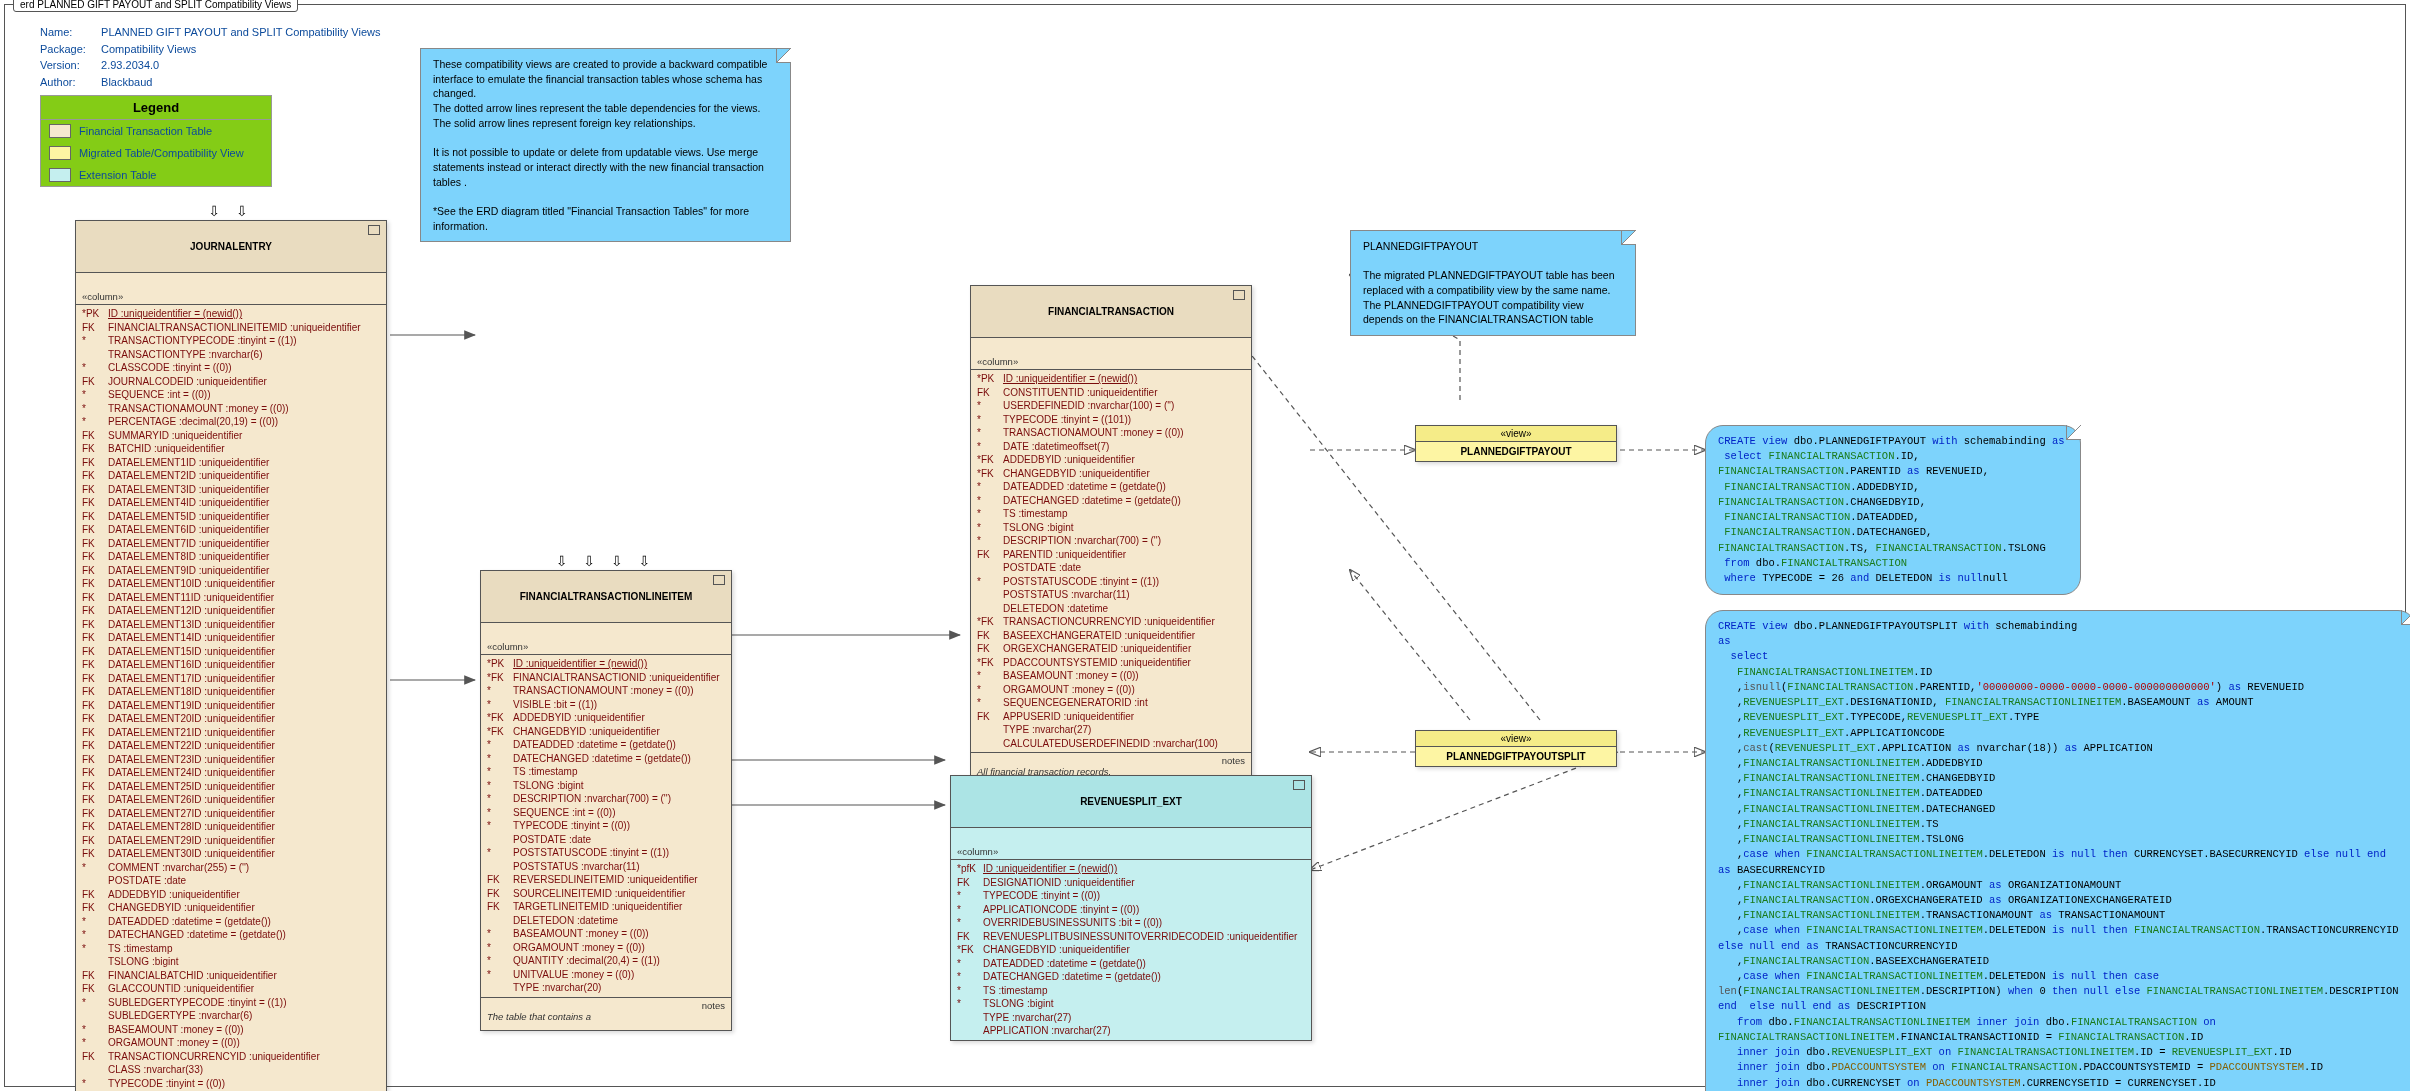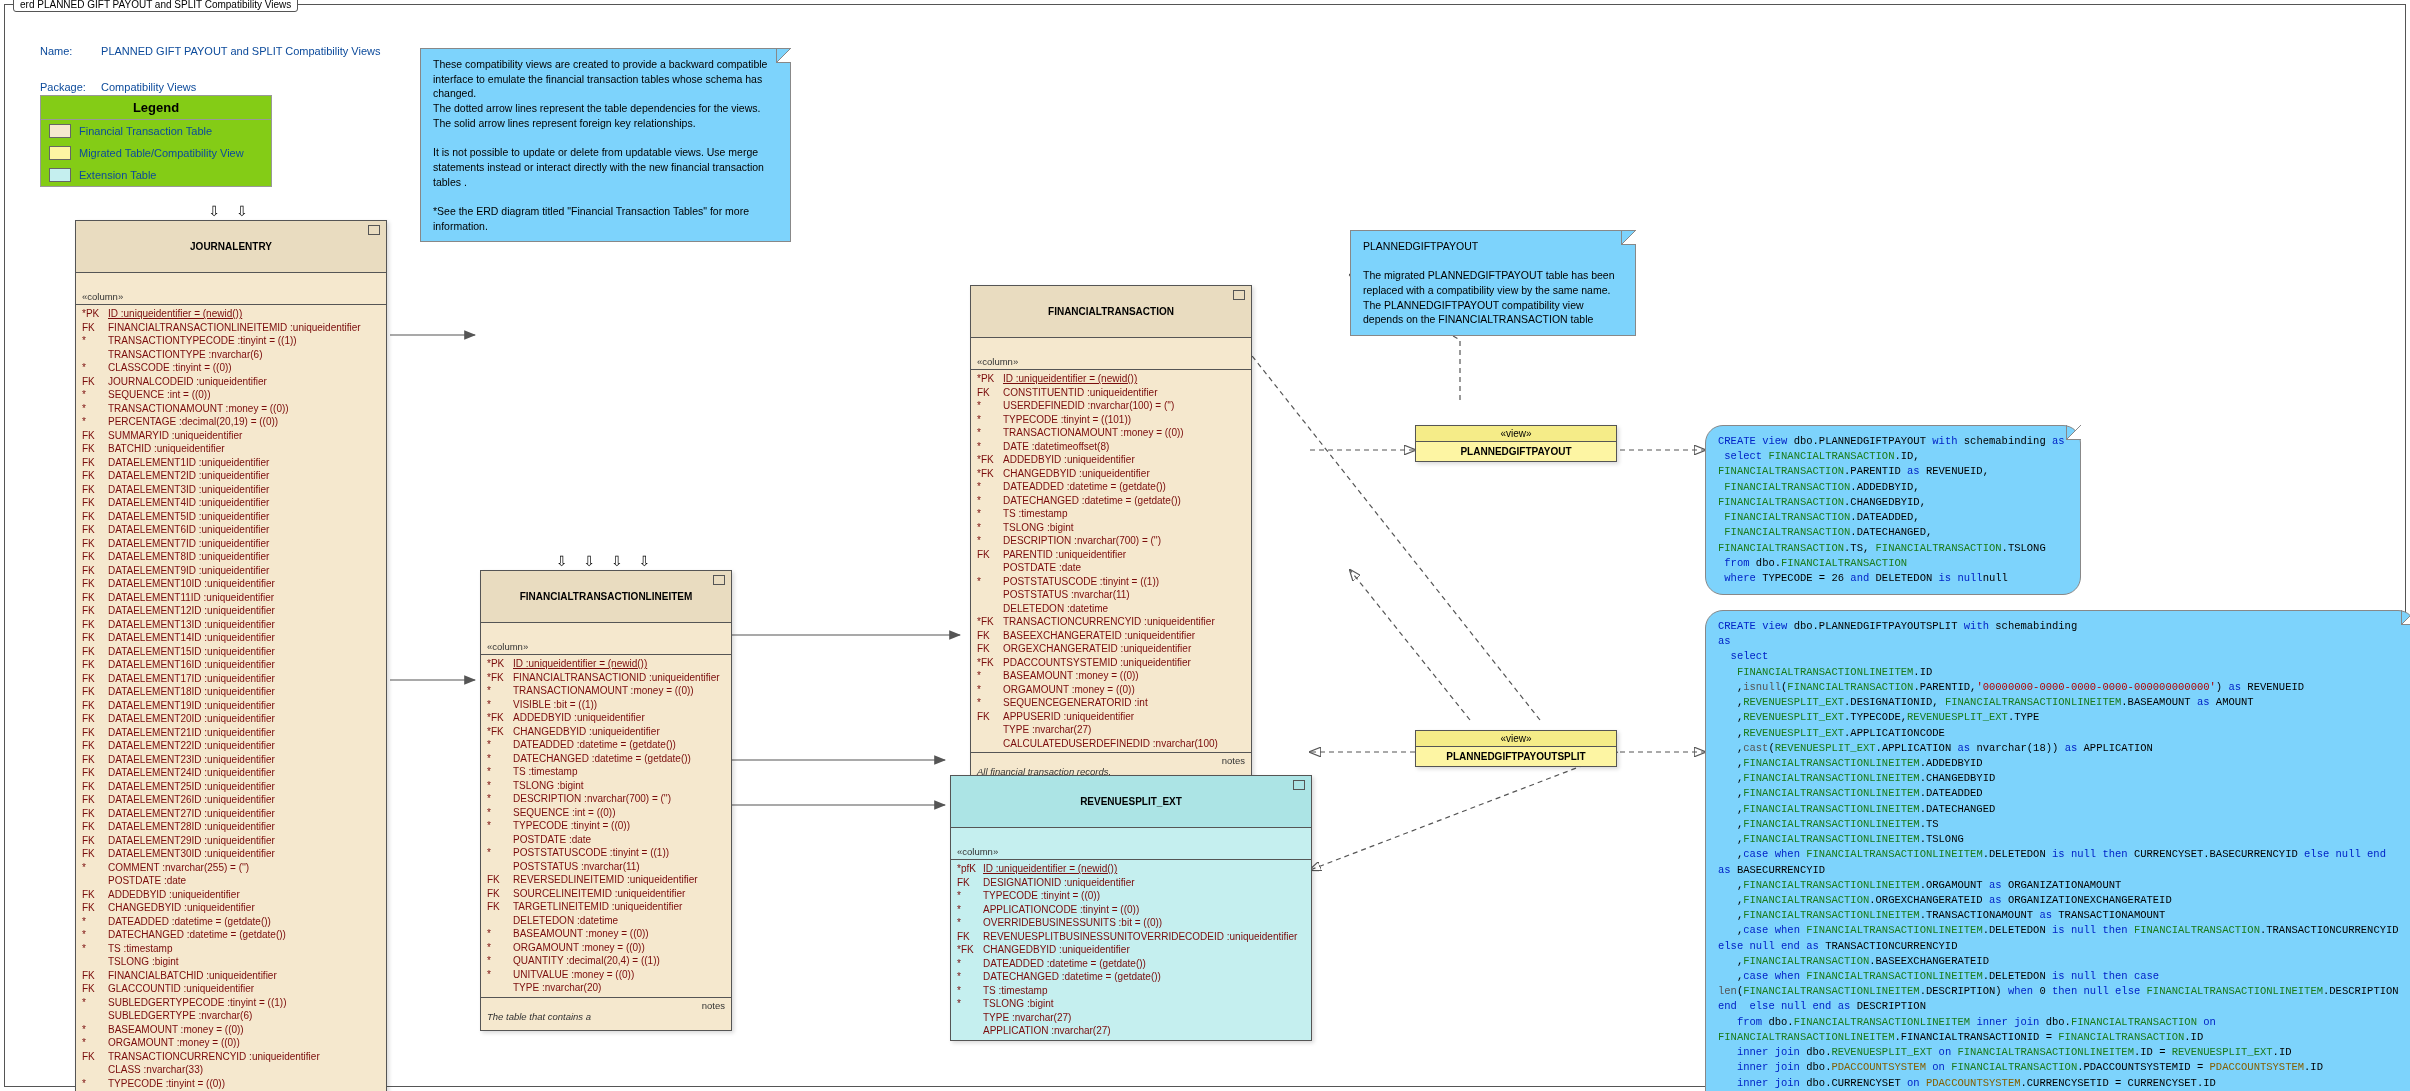--- a/index.html
+++ b/index.html
@@ -30,21 +30,21 @@
   border-radius: 3px;
   font-size: 10px;
 }
 .meta-block {
   position: absolute;
   top: 24px;
   left: 40px;
   font-size: 11px;
   line-height: 1.5;
 }
-.meta-block .label { color: #0b4a9b; display: inline-block; width: 58px; margin-top: 19px; }
+.meta-block .label { color: #0b4a9b; display: inline-block; width: 58px; }
 .meta-block .val { color: #0b4a9b; }
 .legend {
   position: absolute;
   top: 95px;
   left: 40px;
   width: 230px;
   border: 1px solid #999;
   background: #84cc16;
 }
 .legend-title { text-align: center; font-size: 13px; font-weight: bold; padding: 4px 0; border-bottom: 1px solid #999; }
@@ -316,21 +316,21 @@
 
 <div class="entity tan" style="top:285px; left:970px; width:280px;">
   <div class="entity-head"><span>FINANCIALTRANSACTION</span><span class="corner"></span></div>
   <div class="section-label">«column»</div>
   <div class="col-list" id="ft-cols">
       <div class="row"><span class="pfx">*PK</span><span><span style="text-decoration:underline;">ID :uniqueidentifier = (newid())</span></span></div>
       <div class="row"><span class="pfx">FK</span><span>CONSTITUENTID :uniqueidentifier</span></div>
       <div class="row"><span class="pfx">*</span><span>USERDEFINEDID :nvarchar(100) = ('')</span></div>
       <div class="row"><span class="pfx">*</span><span>TYPECODE :tinyint = ((101))</span></div>
       <div class="row"><span class="pfx">*</span><span>TRANSACTIONAMOUNT :money = ((0))</span></div>
-      <div class="row"><span class="pfx">*</span><span>DATE :datetimeoffset(8)</span></div>
+      <div class="row"><span class="pfx">*</span><span>DATE :datetimeoffset(7)</span></div>
       <div class="row"><span class="pfx">*FK</span><span>ADDEDBYID :uniqueidentifier</span></div>
       <div class="row"><span class="pfx">*FK</span><span>CHANGEDBYID :uniqueidentifier</span></div>
       <div class="row"><span class="pfx">*</span><span>DATEADDED :datetime = (getdate())</span></div>
       <div class="row"><span class="pfx">*</span><span>DATECHANGED :datetime = (getdate())</span></div>
       <div class="row"><span class="pfx">*</span><span>TS :timestamp</span></div>
       <div class="row"><span class="pfx">*</span><span>TSLONG :bigint</span></div>
       <div class="row"><span class="pfx">*</span><span>DESCRIPTION :nvarchar(700) = ('')</span></div>
       <div class="row"><span class="pfx">FK</span><span>PARENTID :uniqueidentifier</span></div>
       <div class="row"><span class="pfx"></span><span>POSTDATE :date</span></div>
       <div class="row"><span class="pfx">*</span><span>POSTSTATUSCODE :tinyint = ((1))</span></div>

